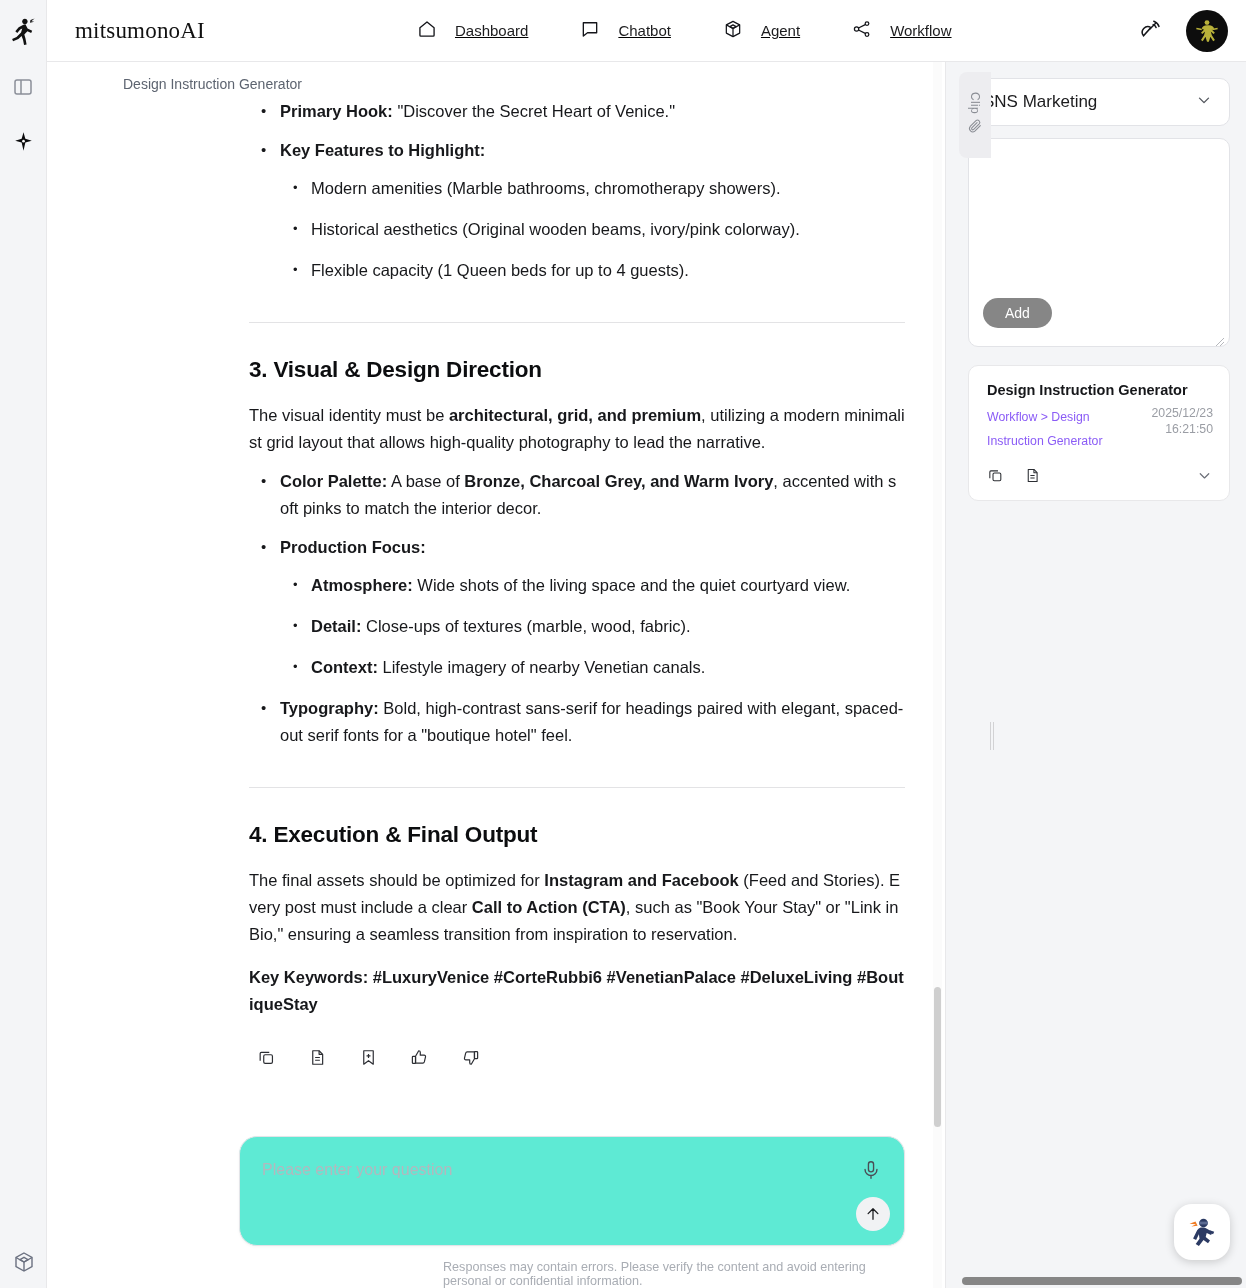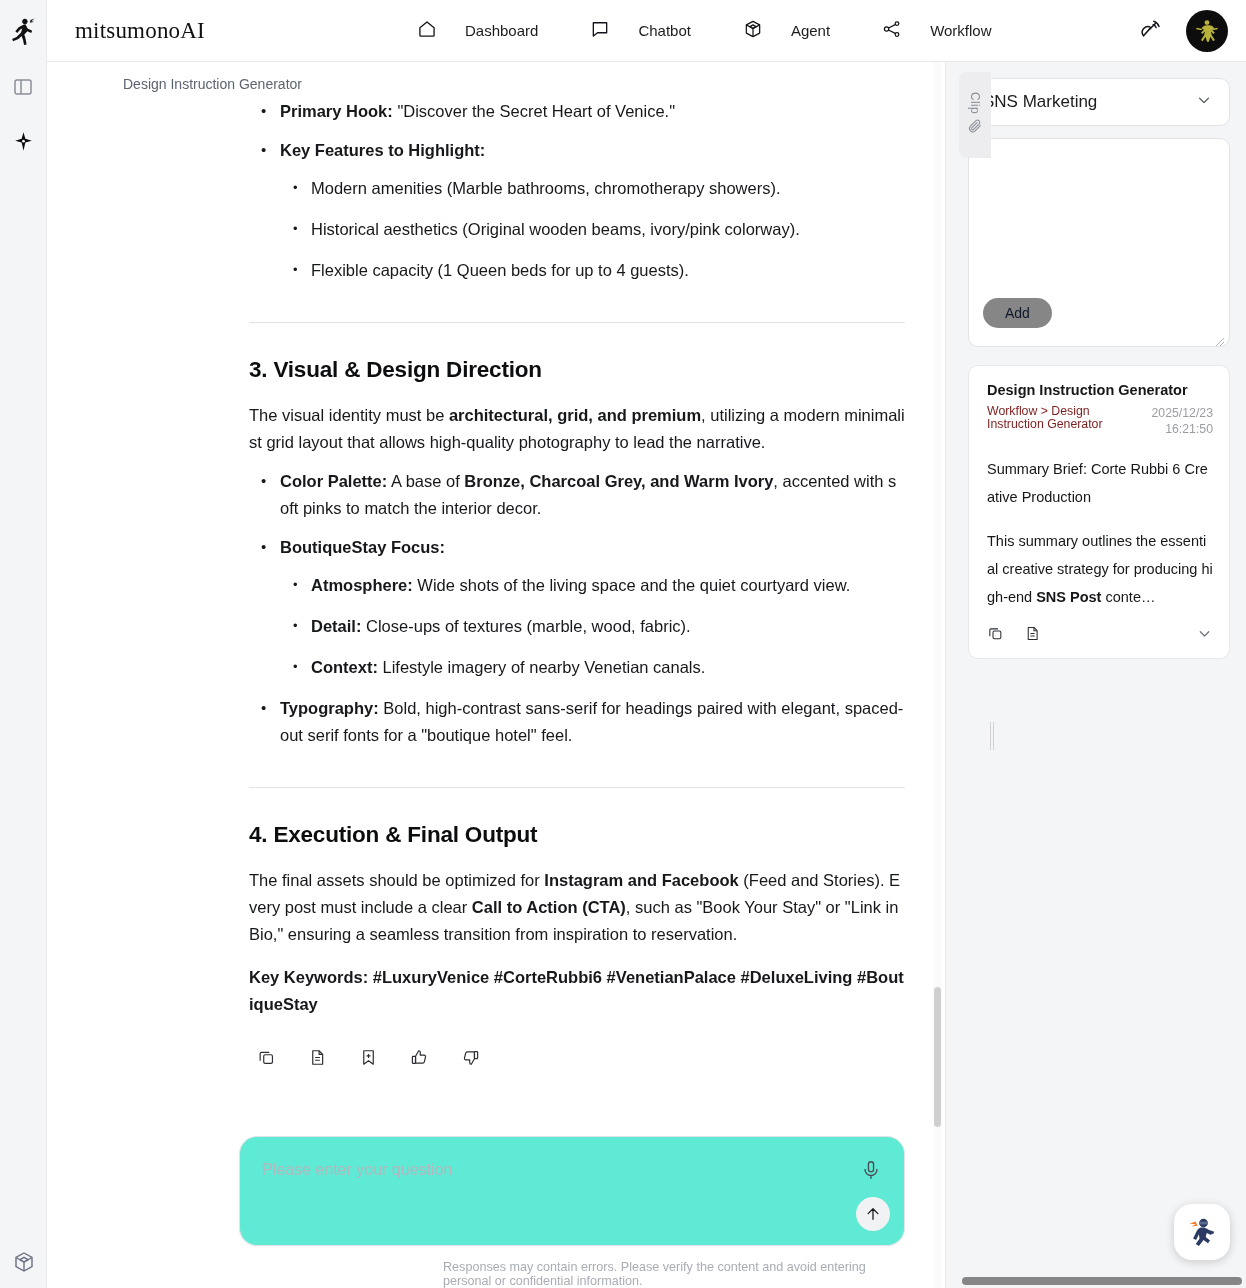--- a/index.html
+++ b/index.html
@@ -34,21 +34,21 @@
     background: #fff;
     display: flex; align-items: center;
     padding: 0 18px 0 28px;
     position: relative;
   }
   .brand {
     font-family: "Liberation Serif", serif;
     font-size: 23px; font-weight: 400; color: #111; letter-spacing: .2px;
   }
   .nav { display: flex; align-items: center; gap: 52px; margin-left: 212px; }
-  .nav-item { display: flex; align-items: center; gap: 28px; cursor: pointer; }
+  .nav-item { display: flex; align-items: center; gap: 18px; cursor: pointer; text-decoration: underline; }
   .nav-label { font-size: 15px; color: #1c1c1e; }
   .topbar-right { margin-left: auto; display: flex; align-items: center; gap: 22px; }
   .avatar {
     width: 42px; height: 42px; border-radius: 50%;
     background: #0d0d0d; display: flex; align-items: center; justify-content: center;
     overflow: hidden; cursor: pointer;
   }
 
   
   .body { flex: 1; display: flex; min-height: 0; position: relative; }
@@ -160,32 +160,32 @@
     padding: 0 16px 0 14px; cursor: pointer;
   }
   .select-label { font-size: 17px; color: #1c1c1e; }
   .clip-area {
     margin-top: 12px; height: 209px;
     background: #fff; border: 1px solid #e2e3e7; border-radius: 10px;
     position: relative;
   }
   .add-btn {
     position: absolute; left: 14px; bottom: 18px;
-    background: #868686; color: #0f172a; border: none; border-radius: 17px;
+    background: #868686; color: #ffffff; border: none; border-radius: 17px;
     height: 30px; padding: 0 22px; font-size: 14px; cursor: pointer;
     font-family: "Liberation Sans", sans-serif;
   }
   .resize-grip { position: absolute; right: 4px; bottom: 3px; width: 10px; height: 10px; }
   .card {
     margin-top: 18px; background: #fff; border: 1px solid #e8e8ea; border-radius: 10px;
     padding: 16px 16px 12px 18px;
   }
   .card-title { font-size: 14.5px; font-weight: 700; color: #16171a; margin-bottom: 7px; }
   .card-meta { display: flex; justify-content: space-between; gap: 8px; }
-  .card-path { font-size: 12.3px; color: #7f1d1d; line-height: 13px; max-width: 125px; }
+  .card-path { font-size: 12.3px; color: #8b5cf6; line-height: 24px; max-width: 125px; }
   .card-time { font-size: 12.3px; color: #9a9da4; line-height: 16px; text-align: right; white-space: nowrap; }
   .card-body { margin-top: 18px; font-size: 14.5px; color: #16171a; line-height: 28px; word-break: break-all; }
   .card-body strong { font-weight: 700; }
   .card-foot { display: flex; align-items: center; gap: 20px; margin-top: 14px; }
   .card-chevron { margin-left: auto; cursor: pointer; }
   .panel-hscroll {
     position: absolute; left: 16px; right: 4px; bottom: 3px; height: 8px;
   }
   .panel-hthumb { height: 8px; border-radius: 4px; background: #868686; width: 100%; }
 
@@ -327,21 +327,21 @@
             <hr class="hr">
 
             <h2 class="sec">3. Visual &amp; Design Direction</h2>
             <p class="para"><span>The visual identity must be </span><strong>architectural, grid, and premium</strong><span>, utilizing a modern minimalist grid layout that allows high-quality photography to lead the narrative.</span></p>
 
             <ul class="lvl1">
               <li>
                 <strong>Color Palette:</strong><span> A base of </span><strong>Bronze, Charcoal Grey, and Warm Ivory</strong><span>, accented with soft pinks to match the interior decor.</span>
               </li>
               <li>
-                <strong>BoutiqueStay Focus:</strong>
+                <strong>Production Focus:</strong>
                 <ul class="lvl2">
                   <li><strong>Atmosphere:</strong><span> Wide shots of the living space and the quiet courtyard view.</span></li>
                   <li><strong>Detail:</strong><span> Close-ups of textures (marble, wood, fabric).</span></li>
                   <li><strong>Context:</strong><span> Lifestyle imagery of nearby Venetian canals.</span></li>
                 </ul>
               </li>
               <li>
                 <strong>Typography:</strong><span> Bold, high-contrast sans-serif for headings paired with elegant, spaced-out serif fonts for a "boutique hotel" feel.</span>
               </li>
             </ul>
@@ -446,24 +446,20 @@
 
         <div class="card">
           <div class="card-title">Design Instruction Generator</div>
           <div class="card-meta">
             <div class="card-path">Workflow &gt; Design Instruction Generator</div>
             <div class="card-time">
               <div>2025/12/23</div>
               <div>16:21:50</div>
             </div>
           </div>
-          <div class="card-body">
-            <div>Summary Brief: Corte Rubbi 6 Creative Production</div>
-            <div style="margin-top:16px"><span>This summary outlines the essential creative strategy for producing high-end </span><strong>SNS Post</strong><span> conte…</span></div>
-          </div>
           <div class="card-foot">
             <span>
               <svg width="17" height="17" viewBox="0 0 24 24" fill="none" stroke="#2c2e33" stroke-width="1.5" stroke-linejoin="round">
                 <rect x="8.5" y="8.5" width="11" height="11" rx="1.8"></rect>
                 <path d="M15.5 5.5h-10a1.5 1.5 0 00-1.5 1.5v9"></path>
               </svg>
             </span>
             <span>
               <svg width="17" height="17" viewBox="0 0 24 24" fill="none" stroke="#2c2e33" stroke-width="1.5" stroke-linejoin="round">
                 <path d="M6 3.5h8l4.5 4.5v12.5H6z"></path>

